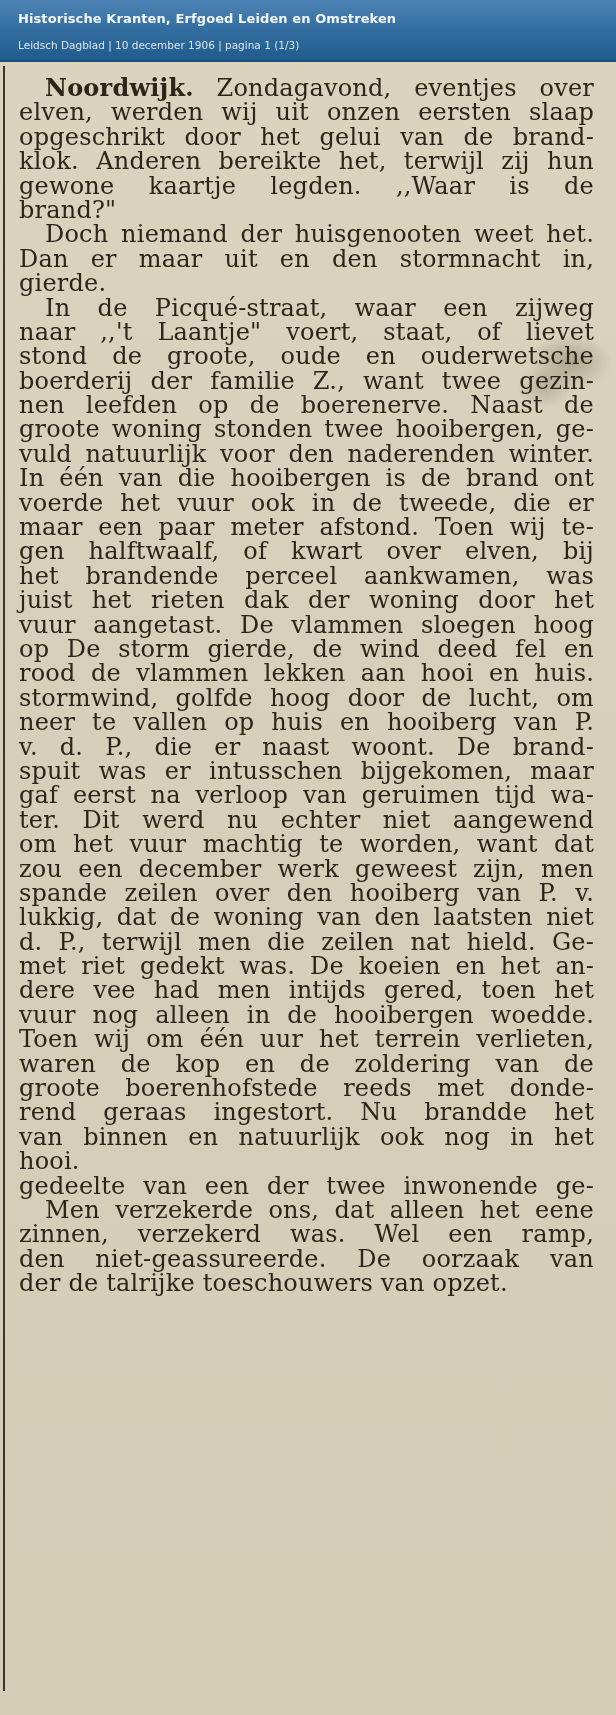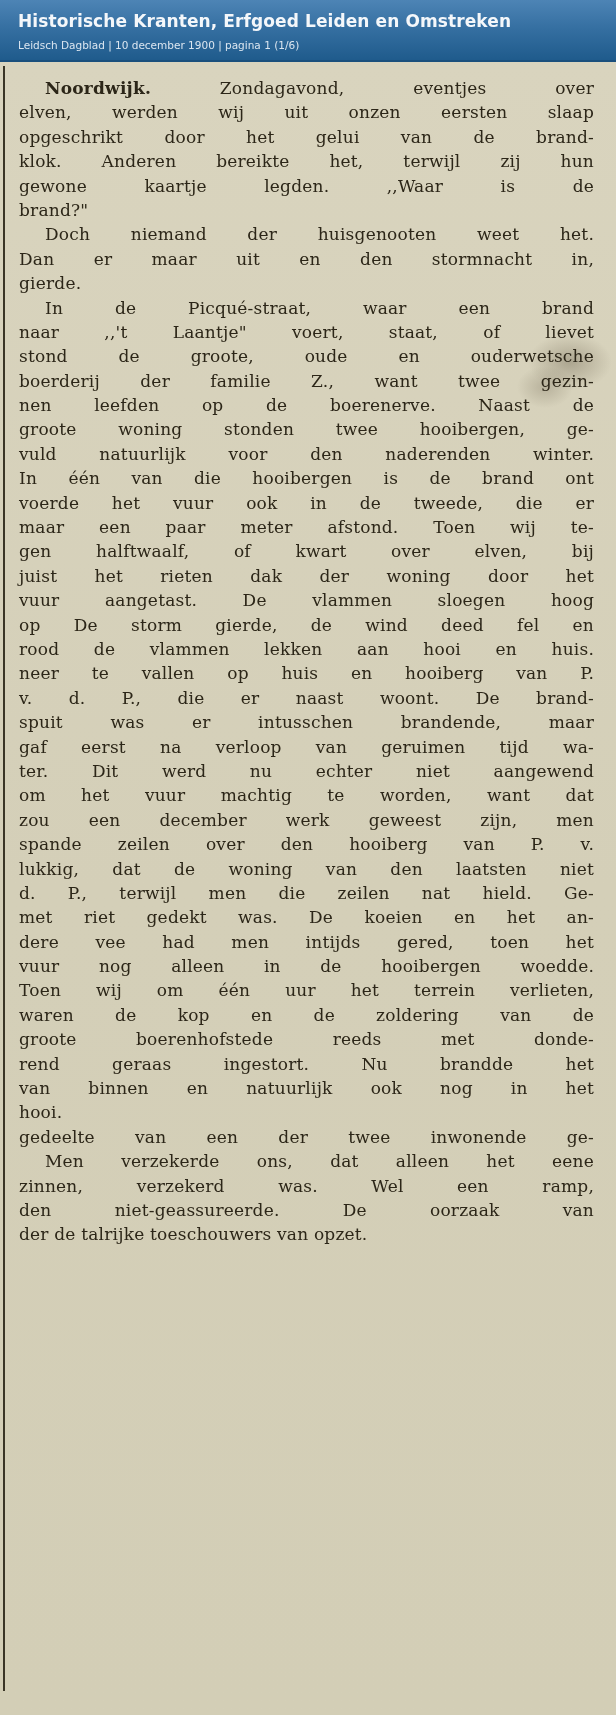--- a/index.html
+++ b/index.html
@@ -18,21 +18,21 @@
       background: linear-gradient(180deg, #4d84b5 0%, #3670a2 45%, #1f5b8c 100%);
       border-bottom: 2px solid #1a4f7c;
       box-sizing: border-box;
     }
     .header-title {
       position: absolute;
       left: 18px;
       top: 11px;
       font-family: "DejaVu Sans", sans-serif;
       font-weight: bold;
-      font-size: 17px;
+      font-size: 13px;
       color: #f4f7fa;
       letter-spacing: 0.1px;
       white-space: nowrap;
     }
     .header-subtitle {
       position: absolute;
       left: 18px;
       top: 39px;
       font-family: "DejaVu Sans", sans-serif;
       font-size: 10.5px;
@@ -58,21 +58,21 @@
       width: 2px;
       height: 1625px;
       background: #3a3526;
     }
     .article {
       position: absolute;
       left: 19px;
       top: 14px;
       width: 575px;
       font-family: "DejaVu Serif", serif;
-      font-size: 17px;
+      font-size: 24px;
       line-height: 24.4px;
       color: #2c2618;
       letter-spacing: 0.2px;
     }
     .line {
       display: block;
       white-space: nowrap;
       text-align: justify;
       text-align-last: justify;
       height: 24.4px;
@@ -86,53 +86,55 @@
     }
     .dateline {
       font-weight: bold;
     }
   </style>
 </head>
 <body>
 
 <div class="header">
   <div class="header-title">Historische Kranten, Erfgoed Leiden en Omstreken</div>
-  <div class="header-subtitle">Leidsch Dagblad | 10 december 1900 | pagina 1  (1/6)</div>
+  <div class="header-subtitle">Leidsch Dagblad | 10 december 1906 | pagina 1  (1/3)</div>
 </div>
 
 <div class="scan">
   <div class="column-rule"></div>
   <div class="article">
     <span class="line indent"><span class="dateline">Noordwijk.</span> <span>Zondagavond, eventjes over</span></span>
     <span class="line">elven, werden wij uit onzen eersten slaap</span>
     <span class="line">opgeschrikt door het gelui van de brand-</span>
     <span class="line">klok. Anderen bereikte het, terwijl zij hun</span>
     <span class="line">gewone kaartje  legden.   ,,Waar  is de</span>
     <span class="line last">brand?"</span>
     <span class="line indent">Doch niemand der  huisgenooten weet het.</span>
     <span class="line">Dan  er maar uit en den stormnacht in,</span>
     <span class="line last">gierde.</span>
-    <span class="line indent">In de Picqué-straat,  waar een brand</span>
+    <span class="line indent">In de Picqué-straat,  waar een zijweg</span>
     <span class="line">naar ,,'t Laantje"  voert, staat, of lievet</span>
     <span class="line">stond de groote,  oude  en  ouderwetsche</span>
     <span class="line">boerderij der familie Z., want twee gezin-</span>
     <span class="line">nen leefden  op de boerenerve.  Naast de</span>
     <span class="line">groote woning stonden twee hooibergen, ge-</span>
     <span class="line">vuld natuurlijk voor den naderenden winter.</span>
     <span class="line">In één van die hooibergen is de brand ont</span>
     <span class="line">voerde het vuur ook in de tweede, die er</span>
     <span class="line">maar een paar meter afstond. Toen wij te-</span>
     <span class="line">gen halftwaalf, of kwart  over elven, bij</span>
+    <span class="line">het brandende  perceel  aankwamen, was</span>
     <span class="line">juist het rieten  dak der woning door het</span>
     <span class="line">vuur aangetast. De vlammen sloegen hoog</span>
     <span class="line">op De storm gierde, de wind deed fel en</span>
     <span class="line">rood de vlammen lekken aan hooi en huis.</span>
+    <span class="line">stormwind, golfde hoog door de lucht, om</span>
     <span class="line">neer te vallen op huis en hooiberg van P.</span>
     <span class="line">v. d. P., die er naast  woont.  De brand-</span>
-    <span class="line">spuit was er intusschen brandende, maar</span>
+    <span class="line">spuit was er intusschen bijgekomen, maar</span>
     <span class="line">gaf eerst na verloop van geruimen tijd wa-</span>
     <span class="line">ter.  Dit werd nu echter niet aangewend</span>
     <span class="line">om het vuur machtig te worden, want dat</span>
     <span class="line">zou een  december werk geweest zijn, men</span>
     <span class="line">spande zeilen over den hooiberg van P. v.</span>
     <span class="line">lukkig, dat de woning van den laatsten niet</span>
     <span class="line">d. P., terwijl men die zeilen nat hield. Ge-</span>
     <span class="line">met riet gedekt was. De koeien en het an-</span>
     <span class="line">dere vee had men intijds gered, toen het</span>
     <span class="line">vuur nog alleen in de hooibergen woedde.</span>

